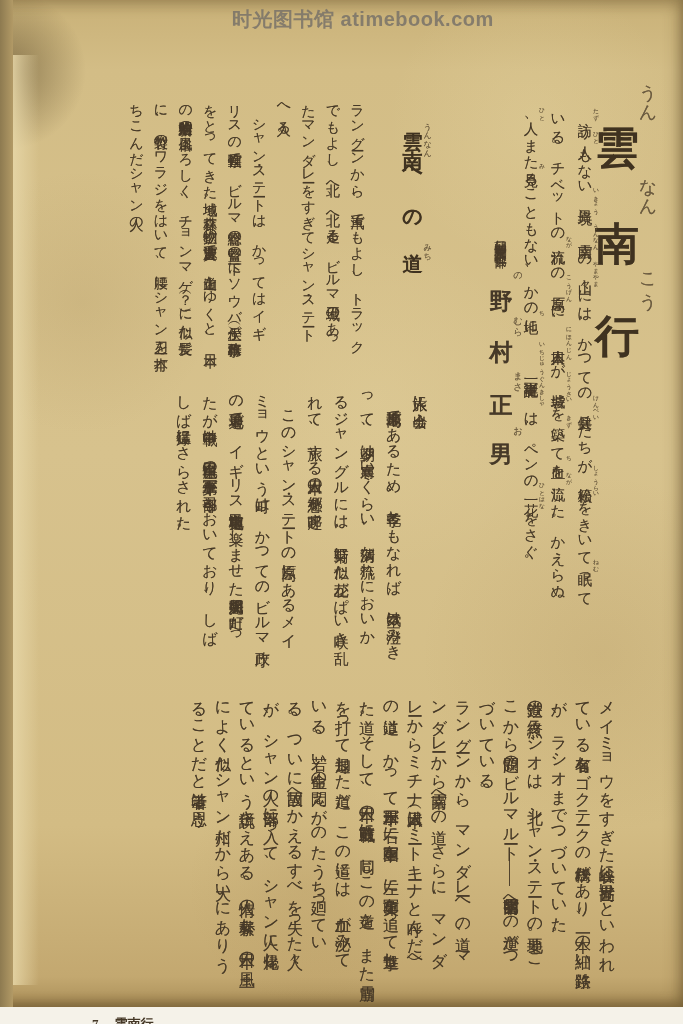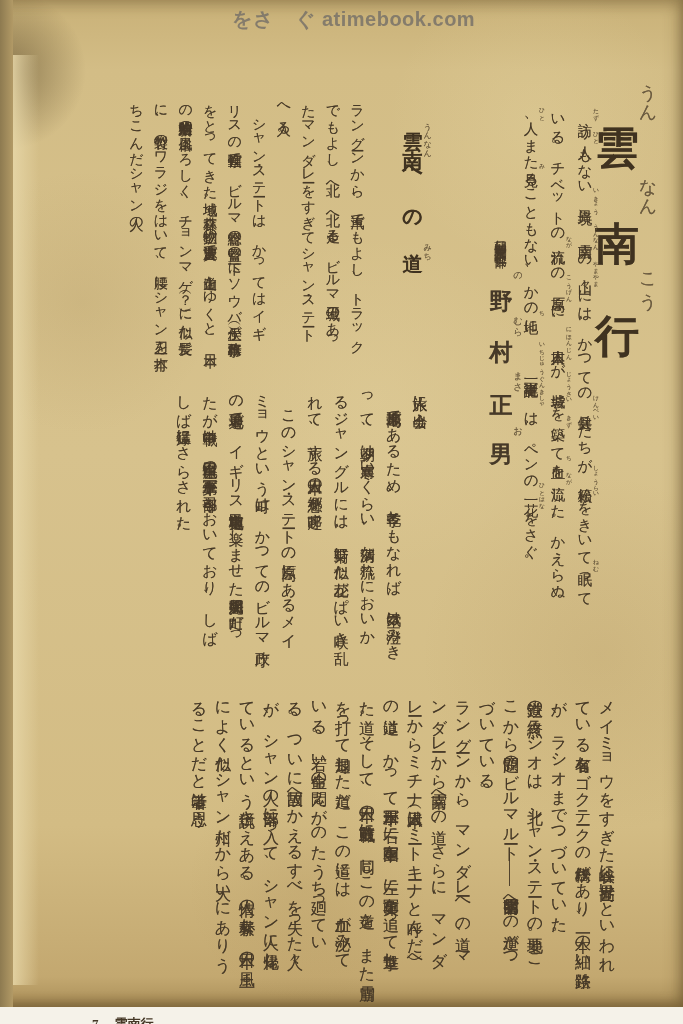--- a/index.html
+++ b/index.html
@@ -49,21 +49,21 @@
   .txt{text-shadow:0 0 .5px rgba(70,55,30,.55);}
 </style>
 </head>
 <body>
 
 <div class="canvas">
   <div class="paper"></div>
   <div class="edge-dark"></div>
   <div class="edge-light"></div>
 
-  <div class="watermark">をさゝぐ atimebook.com</div>
+  <div class="watermark">时光图书馆 atimebook.com</div>
 
   <div class="title v txt"><ruby>雲<rt>うん</rt></ruby><ruby>南<rt>なん</rt></ruby><ruby>行<rt>こう</rt></ruby></div>
 
   <div class="lede v txt"><ruby>訪<rt>たず</rt></ruby>う<ruby>人<rt>ひと</rt></ruby>もない<ruby>異境<rt>いきょう</rt></ruby>、<ruby>雲南<rt>うんなん</rt></ruby>の<ruby>山々<rt>やまやま</rt></ruby>には、かつての<ruby>健兵<rt>けんぺい</rt></ruby>たちが<ruby>松籟<rt>しょうらい</rt></ruby>をきいて<ruby>眠<rt>ねむ</rt></ruby>っている。チベットの<ruby>流<rt>なが</rt></ruby>れの<ruby>高原<rt>こうげん</rt></ruby>に、<ruby>日本人<rt>にほんじん</rt></ruby>が<ruby>城砦<rt>じょうさい</rt></ruby>を<ruby>築<rt>きず</rt></ruby>いて<ruby>血<rt>ち</rt></ruby>を<ruby>流<rt>なが</rt></ruby>した。かえらぬ<ruby>人<rt>ひと</rt></ruby>、また<ruby>見<rt>み</rt></ruby>ることもない、かの<ruby>地<rt>ち</rt></ruby>に、<ruby>一従軍記者<rt>いちじゅうぐんきしゃ</rt></ruby>は、ペンの<ruby>一花<rt>ひとはな</rt></ruby>をさゝぐ。</div>
 
   <div class="byline v txt">
     <span class="dept">朝日新聞東京本社社会部</span>
     <span class="name"><ruby>野<rt>の</rt></ruby><ruby>村<rt>むら</rt></ruby><ruby>正<rt>まさ</rt></ruby><ruby>男<rt>お</rt></ruby></span>
   </div>
 

